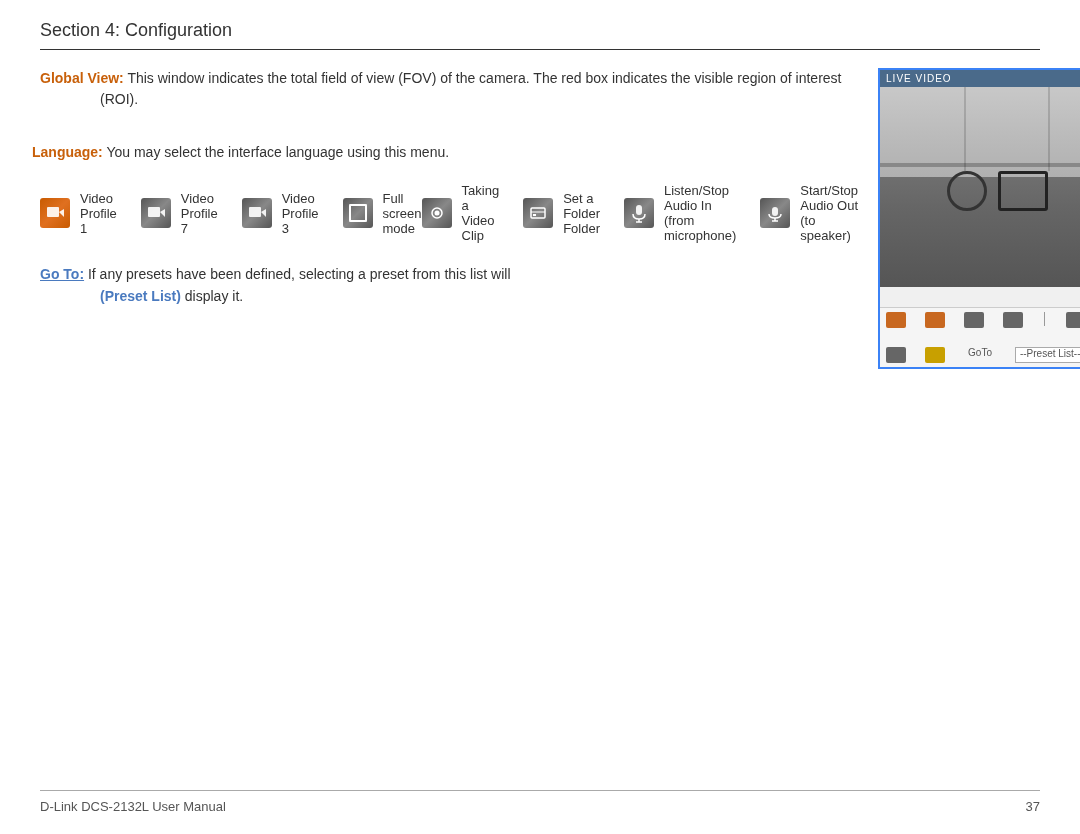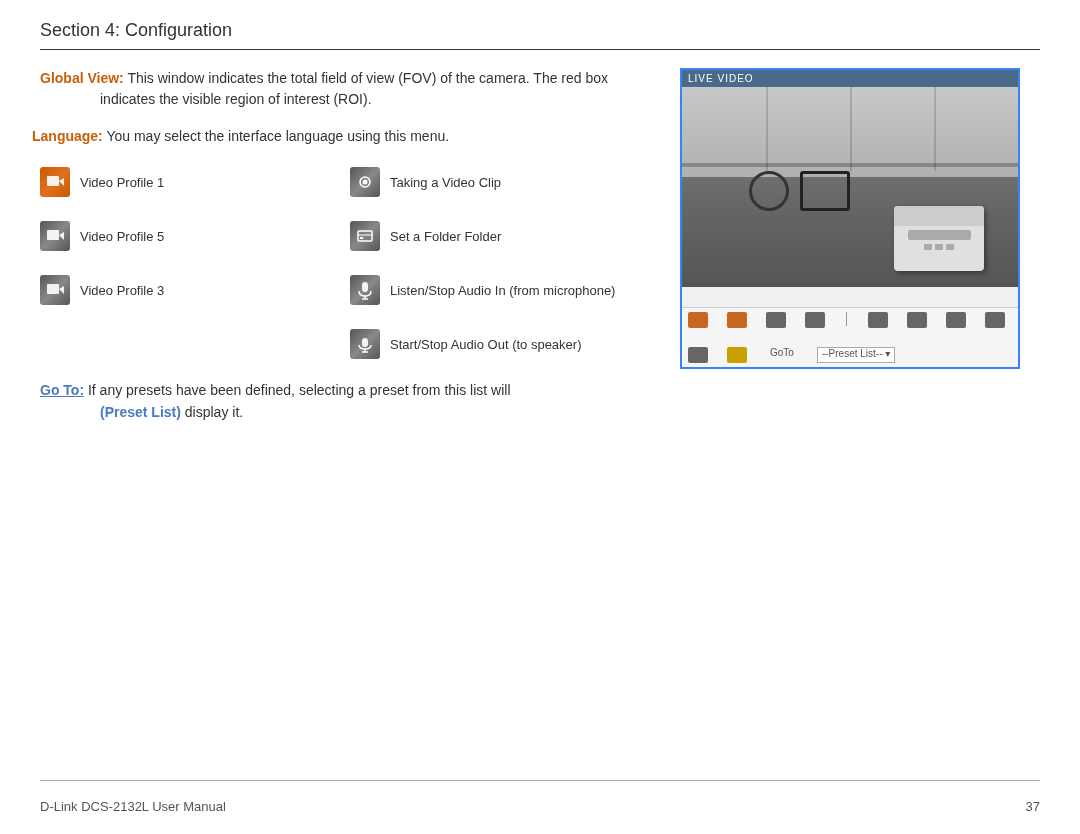--- a/index.html
+++ b/index.html
@@ -44,21 +44,21 @@
       flex: 1;
       padding-right: 20px;
     }
 
     .right-content {
       width: 360px;
     }
 
     
     .desc-block {
-      margin-bottom: 16px;
+      margin-bottom: 32px;
       line-height: 1.5;
       padding-left: 60px;
     }
 
     .desc-block .label {
       color: #c8600a;
       font-weight: bold;
       margin-left: -60px;
       display: inline;
     }
@@ -66,21 +66,21 @@
     
     .icon-grid {
       display: flex;
       margin: 20px 0;
       gap: 0;
     }
 
     .icon-column {
       flex: 1;
       display: flex;
-      flex-direction: column;
+      flex-direction: row;
       gap: 24px;
     }
 
     .icon-row {
       display: flex;
       align-items: center;
       gap: 10px;
     }
 
     .icon-box {
@@ -191,21 +191,21 @@
     
     .goto-section {
       margin-top: 16px;
       line-height: 1.6;
       padding-left: 60px;
     }
 
     
     .footer {
       border-top: 1px solid #aaa;
-      padding-top: 18px;
+      padding-top: 8px;
       display: flex;
       justify-content: space-between;
       align-items: center;
       font-size: 13px;
       color: #555;
       margin-top: auto;
     }
 
     
     .icon-svg {
@@ -249,33 +249,45 @@
             <span class="icon-label">Video Profile 1</span>
           </div>
 
           <div class="icon-row">
             <div class="icon-box icon-video2">
               <svg class="icon-svg" viewBox="0 0 20 20" fill="white">
                 <rect x="2" y="4" width="12" height="10" rx="1" fill="white" opacity="0.9"></rect>
                 <polygon points="14,9 19,6 19,14" fill="white" opacity="0.9"></polygon>
               </svg>
             </div>
-            <span class="icon-label">Video Profile 5</span>
+            <span class="icon-label">Video Profile 7</span>
           </div>
 
           <div class="icon-row">
             <div class="icon-box icon-video3">
               <svg class="icon-svg" viewBox="0 0 20 20" fill="white">
                 <rect x="2" y="4" width="12" height="10" rx="1" fill="white" opacity="0.9"></rect>
                 <polygon points="14,9 19,6 19,14" fill="white" opacity="0.9"></polygon>
               </svg>
             </div>
             <span class="icon-label">Video Profile 3</span>
           </div>
 
+          <div class="icon-row">
+            <div class="icon-box icon-fullscreen">
+              <svg class="icon-svg" viewBox="0 0 20 20" fill="white">
+                <rect x="2" y="2" width="16" height="16" rx="1" fill="none" stroke="white" stroke-width="2"></rect>
+                <polyline points="2,8 2,2 8,2" fill="none" stroke="white" stroke-width="1.5"></polyline>
+                <polyline points="12,2 18,2 18,8" fill="none" stroke="white" stroke-width="1.5"></polyline>
+                <polyline points="2,12 2,18 8,18" fill="none" stroke="white" stroke-width="1.5"></polyline>
+                <polyline points="12,18 18,18 18,12" fill="none" stroke="white" stroke-width="1.5"></polyline>
+              </svg>
+            </div>
+            <span class="icon-label">Full screen mode</span>
+          </div>
 
 
         </div>
 
         <div class="icon-column">
 
           <div class="icon-row">
             <div class="icon-box icon-record">
               <svg class="icon-svg" viewBox="0 0 20 20" fill="white">
                 <circle cx="10" cy="10" r="5" fill="none" stroke="white" stroke-width="1.5"></circle>

